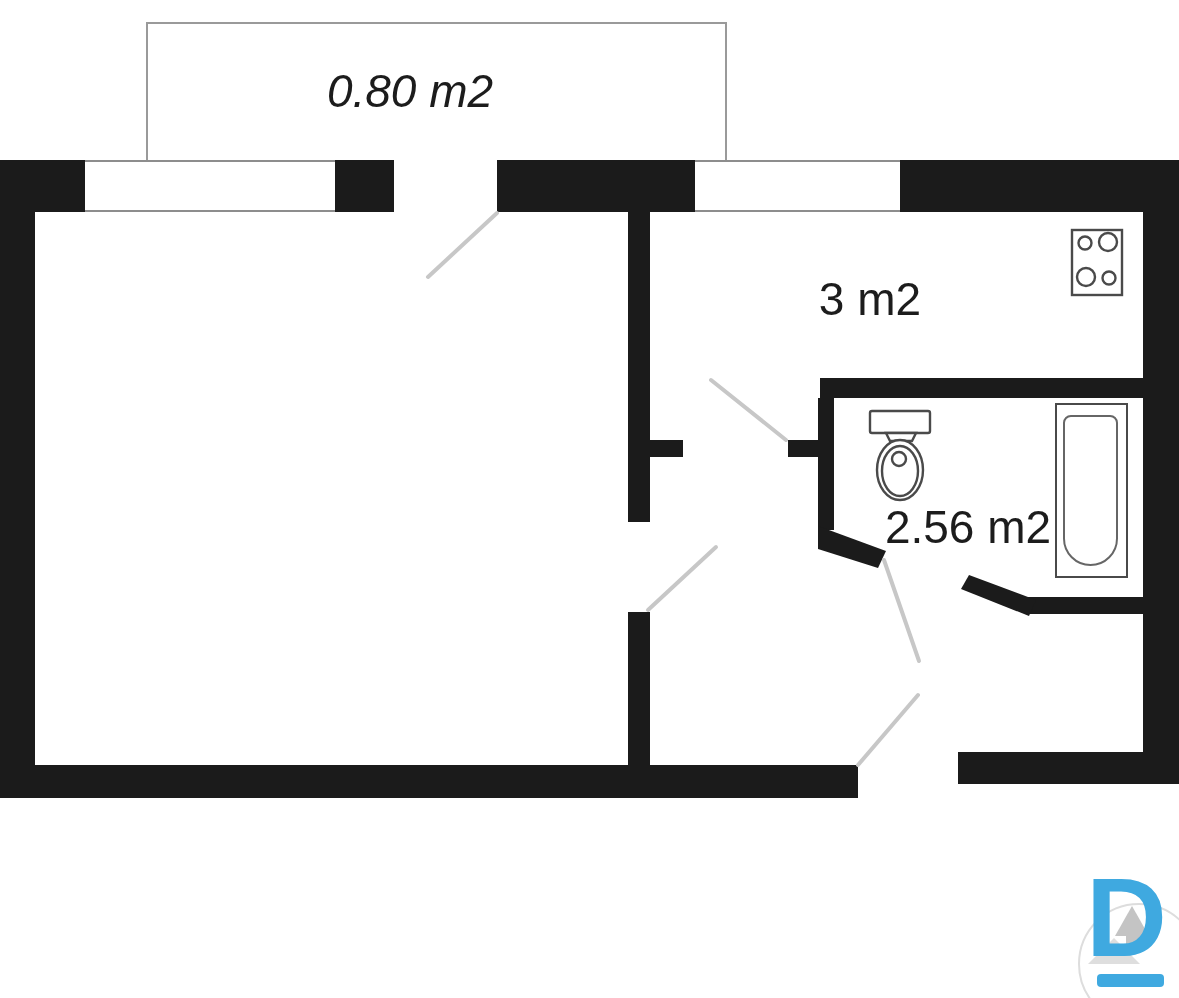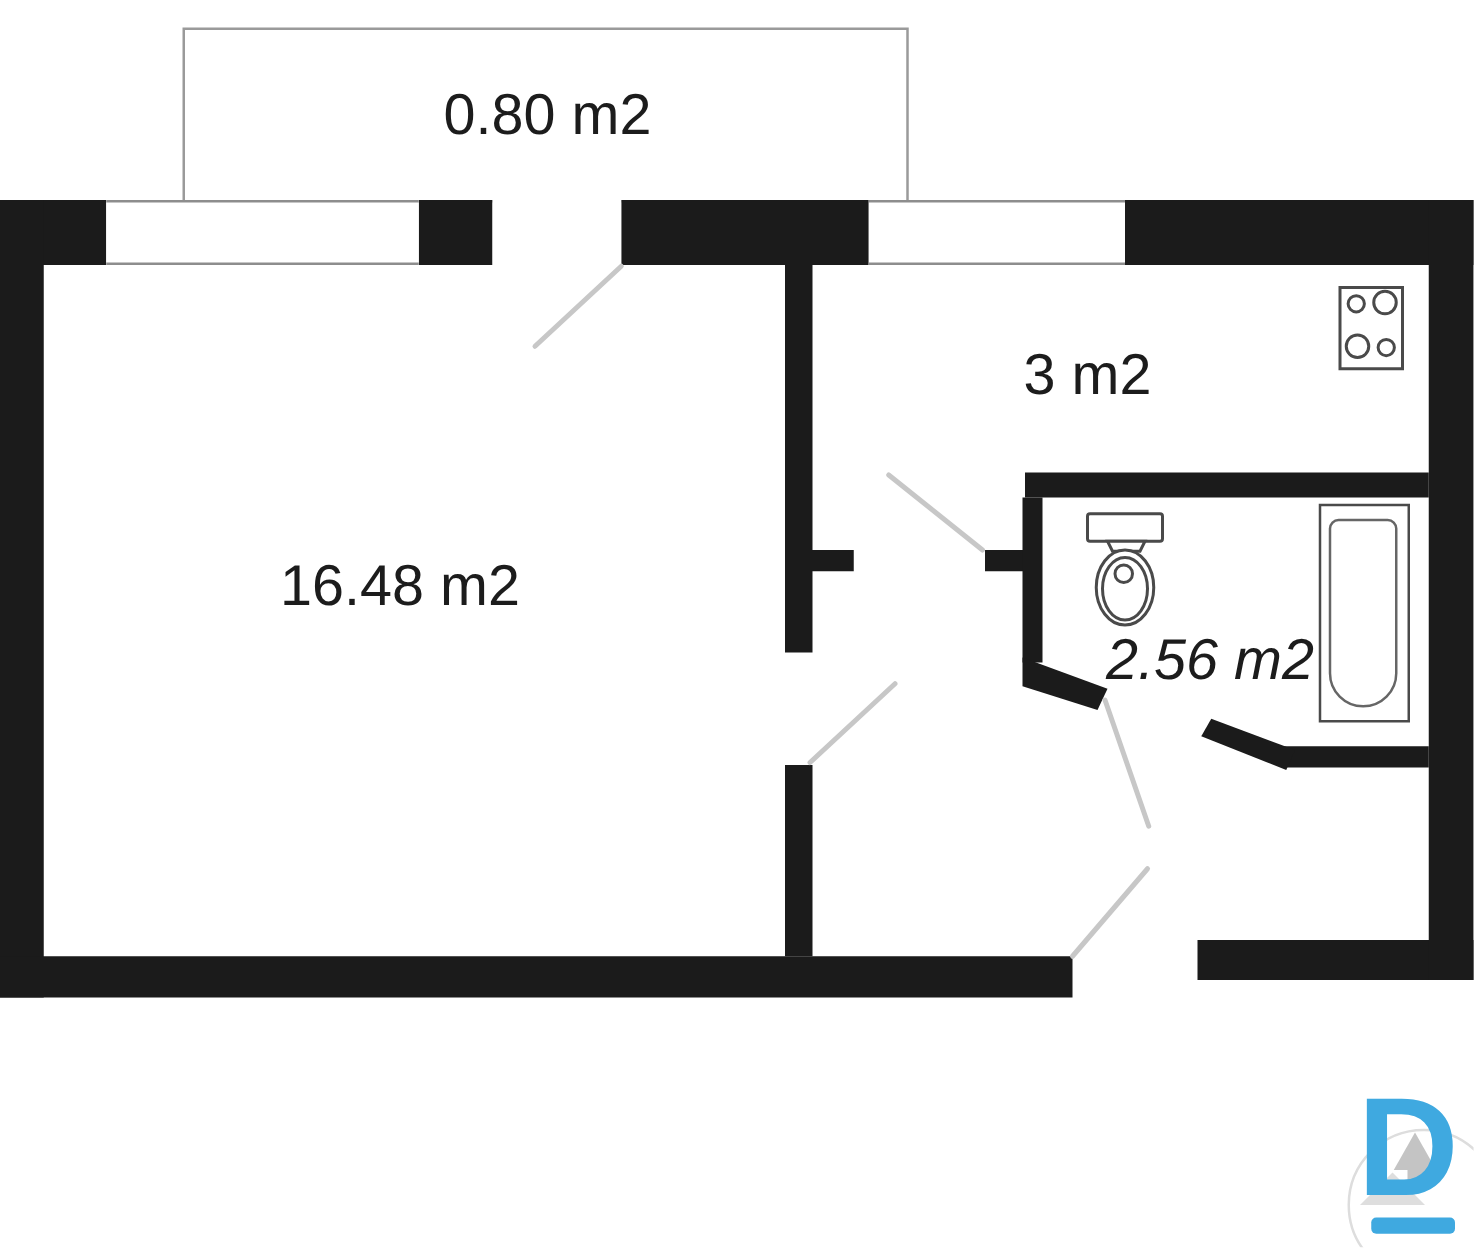--- a/index.html
+++ b/index.html
@@ -91,24 +91,23 @@
     </g>
     <g>
       <rect class="fixture" x="1072" y="230" width="50" height="65"></rect>
       <circle class="fixture" cx="1085" cy="243" r="6.5"></circle>
       <circle class="fixture" cx="1108" cy="242" r="9"></circle>
       <circle class="fixture" cx="1086" cy="277" r="9"></circle>
       <circle class="fixture" cx="1109" cy="278" r="6.5"></circle>
     </g>
   </svg>
 
-  <div class="room-label" style="left:308px;top:68px;width:260px;">0.80 m2</div>
-  <div class="room-label" style="left:190px;top:445px;width:260px;">16.48 m2</div>
+  <div class="room-label" style="left:280px;top:68px;width:260px;font-style:italic;">0.80 m2</div>
   <div class="room-label" style="left:780px;top:276px;width:180px;">3 m2</div>
-  <div class="room-label" style="left:858px;top:504px;width:220px;font-style:italic;">2.56 m2</div>
+  <div class="room-label" style="left:858px;top:504px;width:220px;">2.56 m2</div>
 
   <div>
     <div class="logo-circle"></div>
     <div class="logo-tri-light"></div>
     <div class="logo-tri"></div>
     <div class="logo-stem"></div>
     <div class="logo-d">D</div>
     <div class="logo-bar"></div>
   </div>
 

